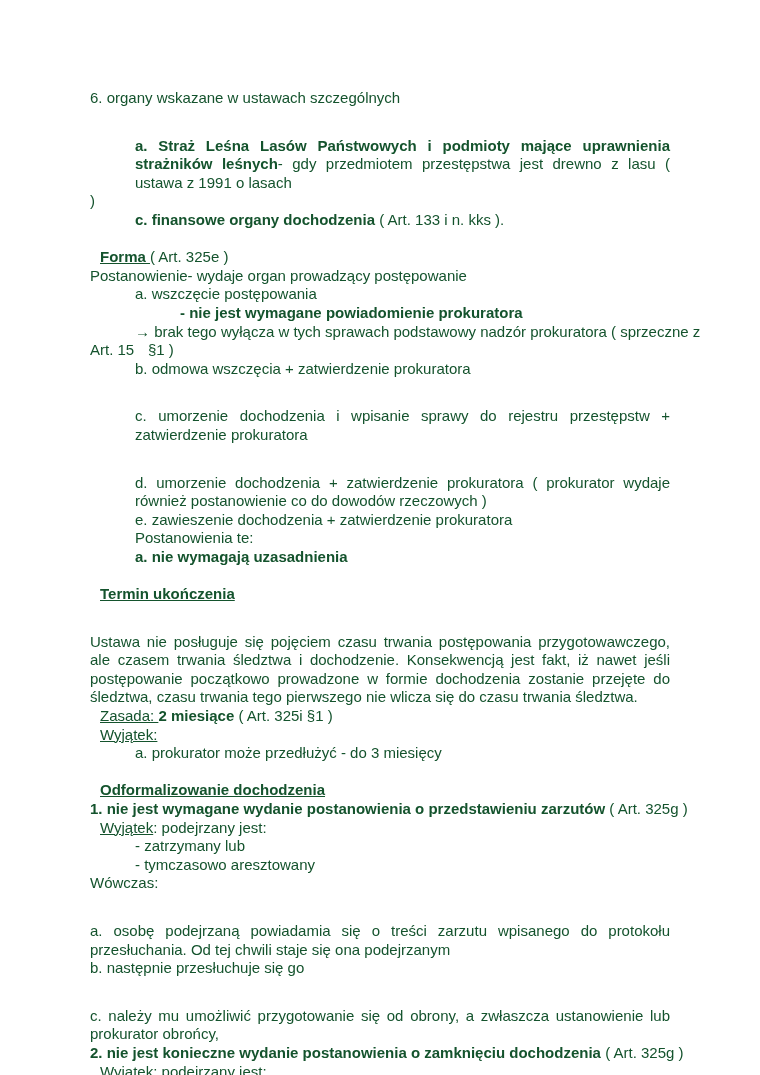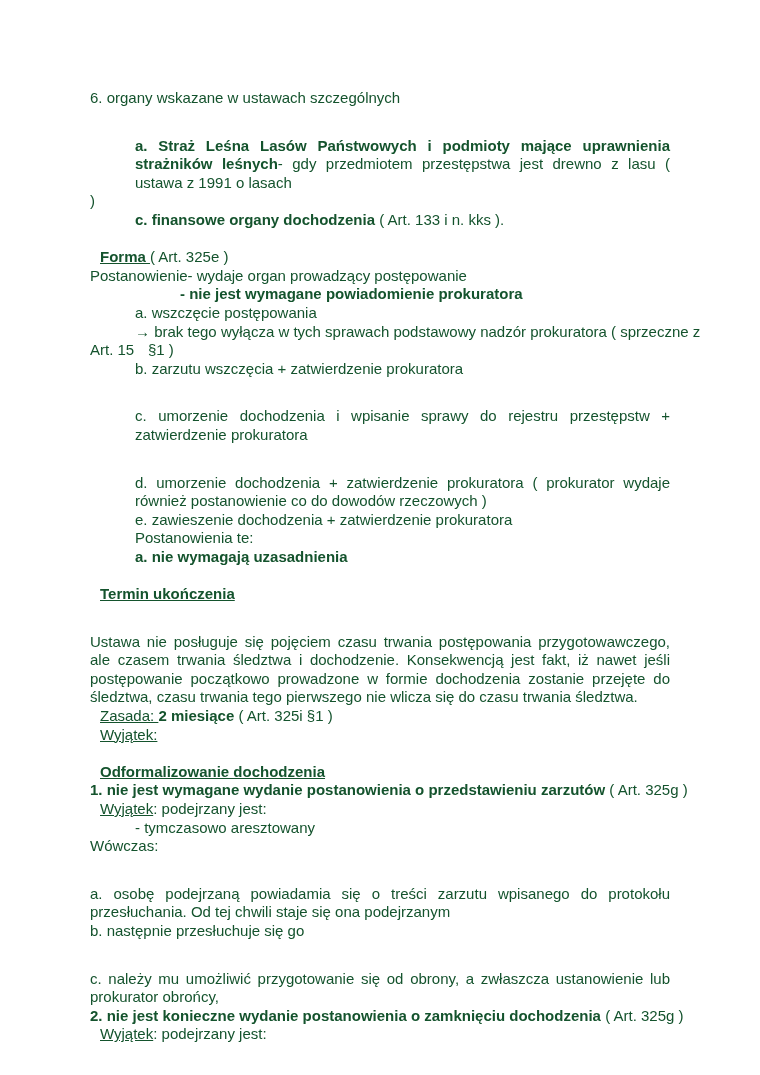--- a/index.html
+++ b/index.html
@@ -25,43 +25,45 @@
 
   <div class="line">6. organy wskazane w ustawach szczególnych</div>
   <div class="ind1 just"><span class="b">a. Straż Leśna Lasów Państwowych i podmioty mające uprawnienia strażników leśnych</span><span>- gdy   przedmiotem przestępstwa jest drewno z lasu ( ustawa z 1991 o lasach</span></div>
   <div class="line">)</div>
   <div class="line ind1"><span class="b">c. finansowe organy dochodzenia</span><span> ( Art. 133 i n. kks ).</span></div>
 
   <div class="gap"></div>
 
   <div class="line"><span class="b u">Forma </span><span>( Art. 325e )</span></div>
   <div class="line">Postanowienie- wydaje organ prowadzący postępowanie</div>
+  <div class="line ind1">a. wszczęcie postępowania</div>
   <div class="line ind2 b">- nie jest wymagane powiadomienie prokuratora</div>
-  <div class="line ind1">a. wszczęcie postępowania</div>
   <div class="line ind1">→ brak tego wyłącza w tych sprawach podstawowy nadzór prokuratora ( sprzeczne z</div>
   <div class="line"><span class="tab">Art. 15</span><span>§1 )</span></div>
-  <div class="line ind1">b. zarzutu wszczęcia + zatwierdzenie prokuratora</div>
+  <div class="line ind1">b. odmowa wszczęcia + zatwierdzenie prokuratora</div>
   <div class="ind1 just">c. umorzenie dochodzenia i wpisanie sprawy do rejestru przestępstw + zatwierdzenie prokuratora</div>
   <div class="ind1 just">d. umorzenie dochodzenia + zatwierdzenie prokuratora ( prokurator wydaje również postanowienie co do dowodów rzeczowych )</div>
   <div class="line ind1">e. zawieszenie dochodzenia + zatwierdzenie prokuratora</div>
   <div class="line ind1">Postanowienia te:</div>
   <div class="line ind1 b">a. nie wymagają uzasadnienia</div>
 
   <div class="gap"></div>
 
   <div class="line b u">Termin ukończenia</div>
   <div class="just">Ustawa nie posługuje się pojęciem czasu trwania postępowania przygotowawczego, ale czasem trwania śledztwa i dochodzenie. Konsekwencją jest fakt, iż nawet jeśli postępowanie początkowo prowadzone w formie dochodzenia zostanie przejęte do śledztwa, czasu trwania tego pierwszego nie wlicza się do czasu trwania śledztwa.</div>
   <div class="line"><span class="u">Zasada: </span><span class="b">2 miesiące</span><span> ( Art. 325i §1 )</span></div>
   <div class="line u">Wyjątek:</div>
+  <div class="line ind1">a. prokurator może przedłużyć - do 3 miesięcy</div>
 
   <div class="gap"></div>
 
   <div class="line b u">Odformalizowanie dochodzenia</div>
   <div class="line"><span class="b">1. nie jest wymagane wydanie postanowienia o przedstawieniu zarzutów</span><span> ( Art. 325g )</span></div>
   <div class="line"><span class="u">Wyjątek</span><span>: podejrzany jest:</span></div>
+  <div class="line ind1">- zatrzymany lub</div>
   <div class="line ind1">- tymczasowo aresztowany</div>
   <div class="line">Wówczas:</div>
   <div class="just">a. osobę podejrzaną powiadamia się o treści zarzutu wpisanego do protokołu przesłuchania. Od tej chwili staje się ona podejrzanym</div>
   <div class="line">b. następnie przesłuchuje się go</div>
   <div class="just">c. należy mu umożliwić przygotowanie się od obrony, a zwłaszcza ustanowienie lub prokurator obrońcy,</div>
   <div class="line"><span class="b">2. nie jest konieczne wydanie postanowienia o zamknięciu dochodzenia</span><span> ( Art. 325g )</span></div>
   <div class="line"><span class="u">Wyjątek</span><span>: podejrzany jest:</span></div>
 
 </div>
 

